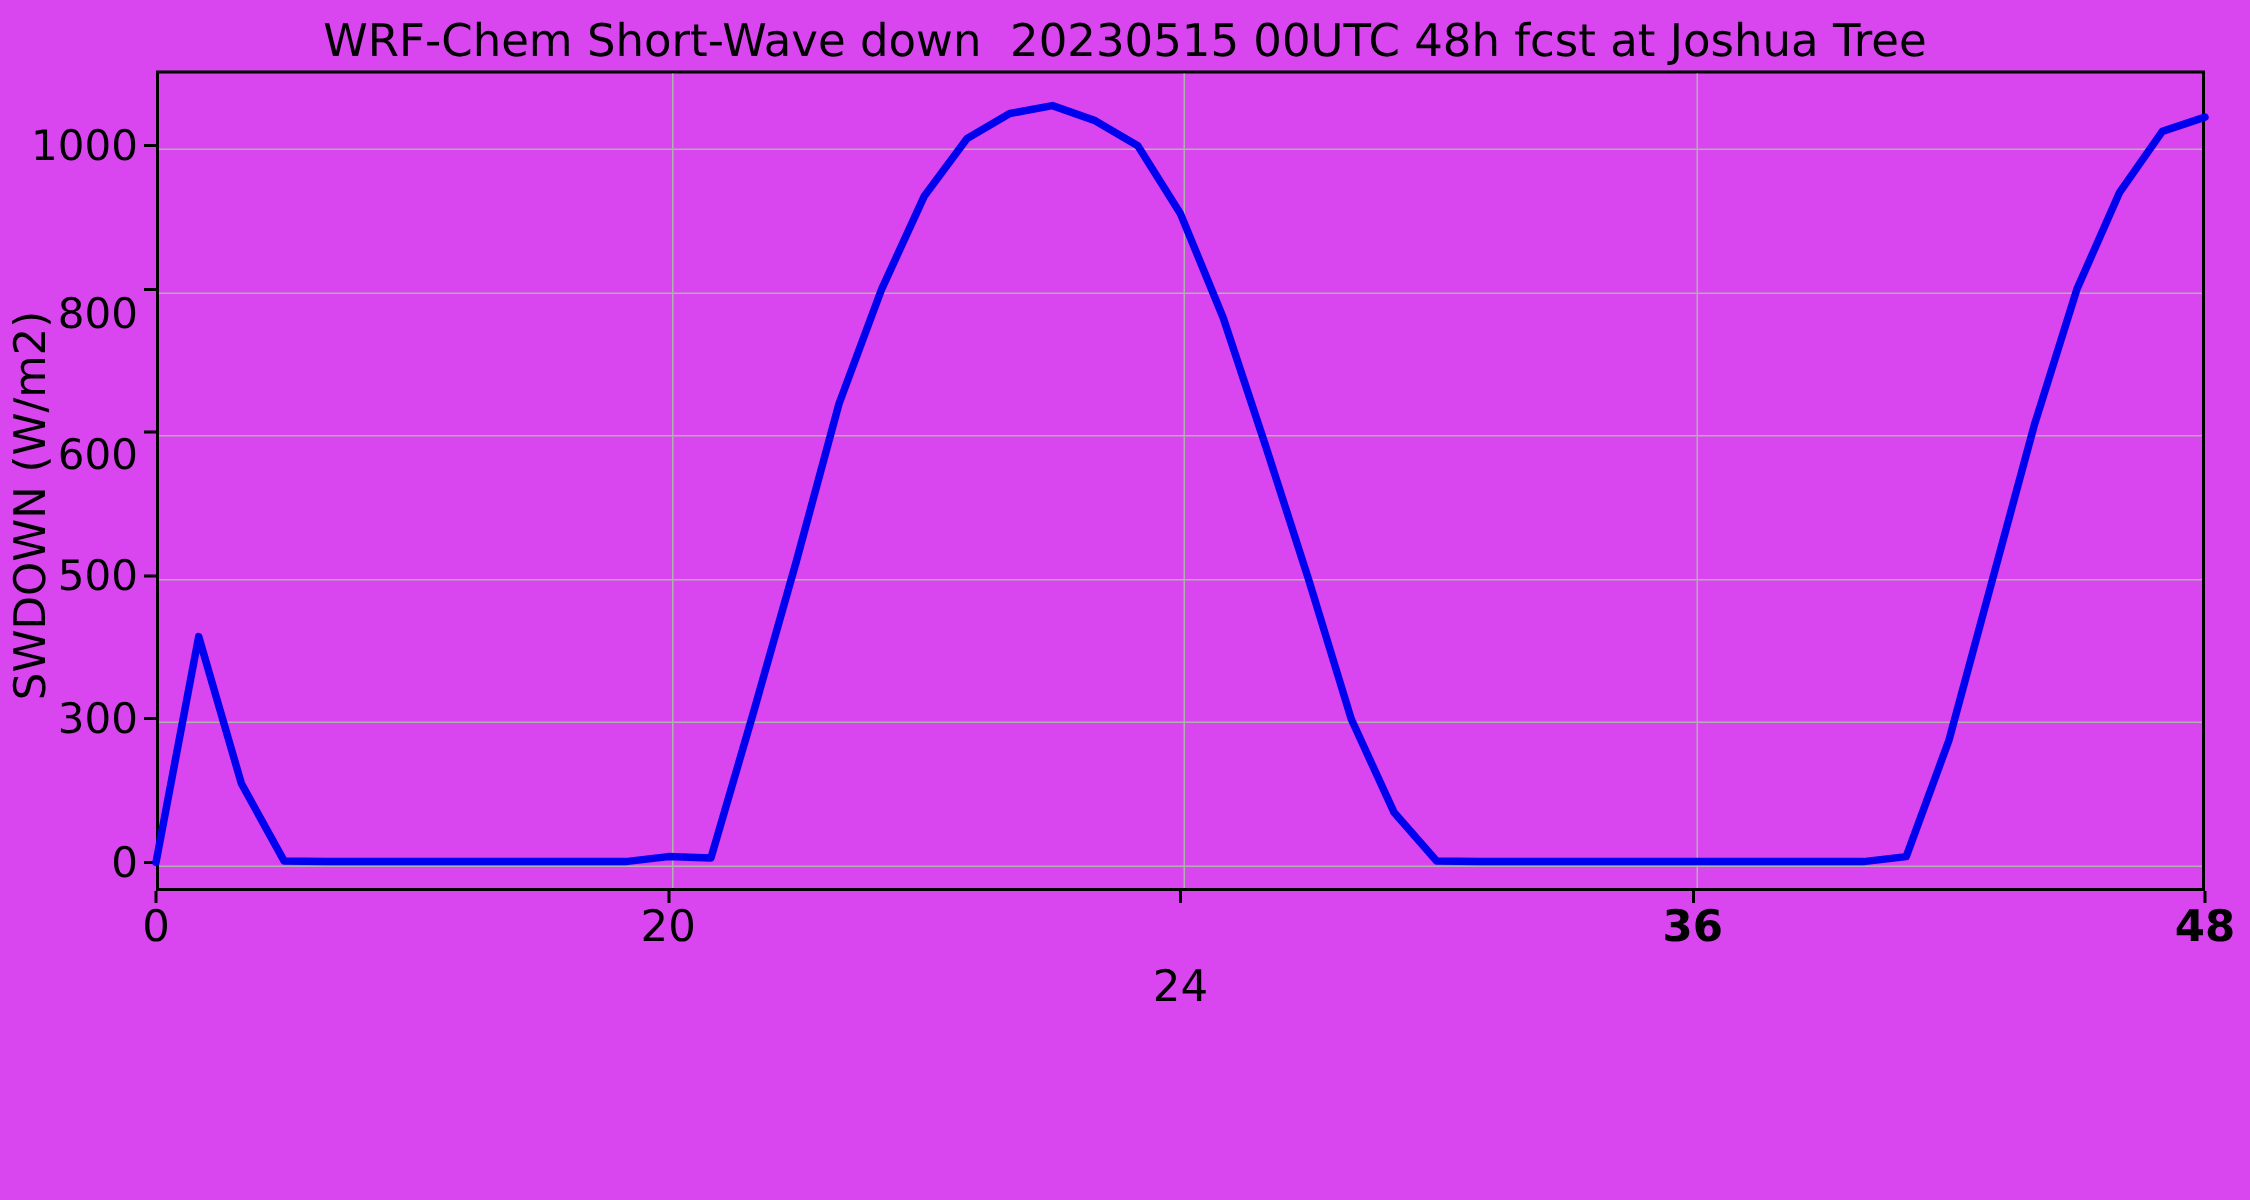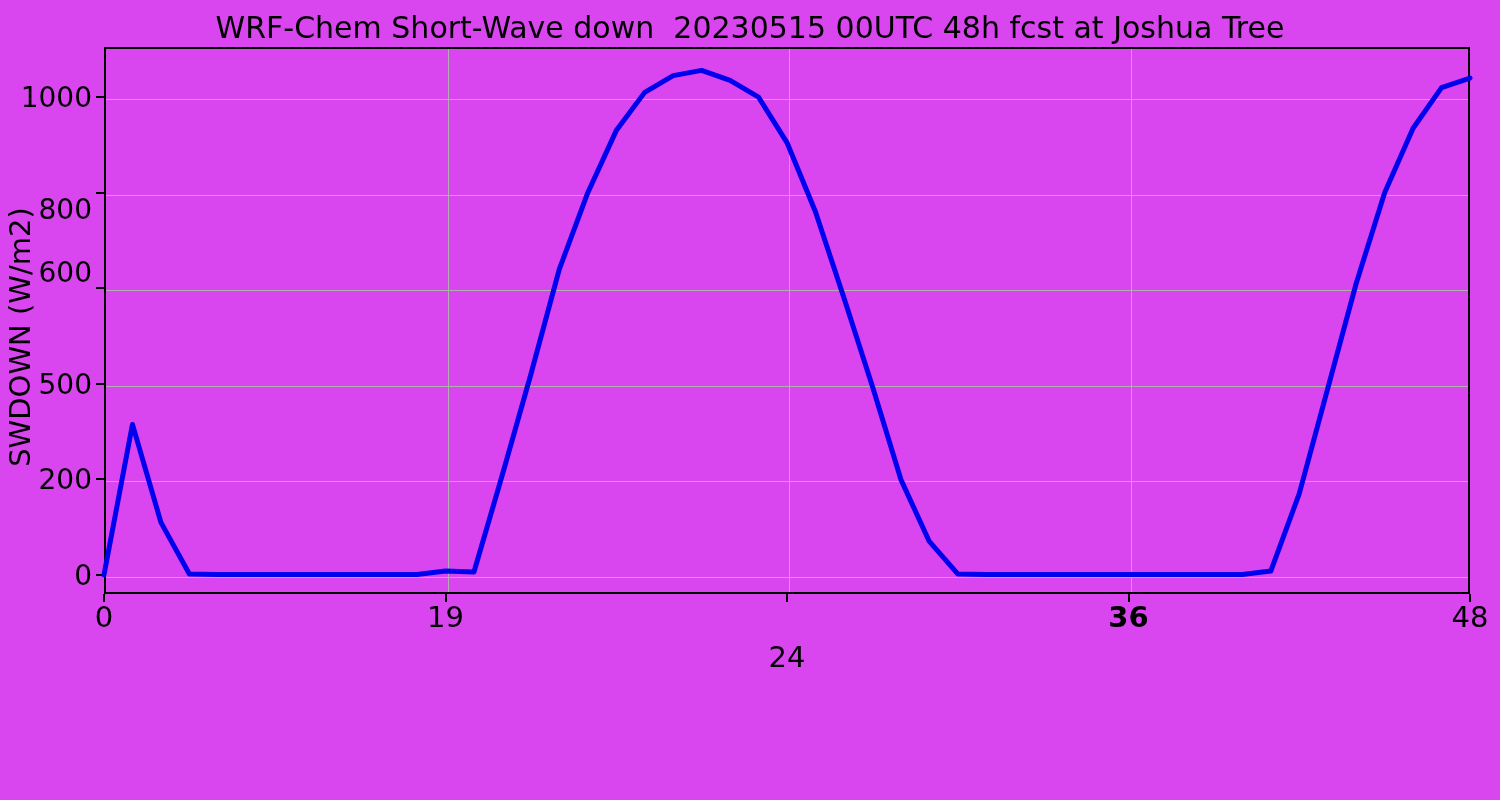--- a/index.html
+++ b/index.html
@@ -53,41 +53,41 @@
 
 <div id="figure">
 
   <div id="chart-title">WRF-Chem Short-Wave down  20230515 00UTC 48h fcst at Joshua Tree</div>
 
   <div id="yaxis-title">SWDOWN  (W/m2)</div>
 
   <div id="ytick-labels">
       <div class="ytick-label" style="top: 574.891px;">0</div>
       <div class="ytick-mark" style="top: 574.891px;"></div>
-      <div class="ytick-label" style="top: 479.345px;">200</div>
+      <div class="ytick-label" style="top: 479.345px;">300</div>
       <div class="ytick-mark" style="top: 479.345px;"></div>
       <div class="ytick-label" style="top: 383.799px;">500</div>
       <div class="ytick-mark" style="top: 383.799px;"></div>
-      <div class="ytick-label" style="top: 272px;">600</div>
+      <div class="ytick-label" style="top: 303px;">600</div>
       <div class="ytick-mark" style="top: 288.253px;"></div>
       <div class="ytick-label" style="top: 192.707px; margin-top: 16px;">800</div>
       <div class="ytick-mark" style="top: 192.707px;"></div>
       <div class="ytick-label" style="top: 97.1616px;">1000</div>
       <div class="ytick-mark" style="top: 97.1616px;"></div>
     </div>
   <div id="xtick-labels">
       <div class="xtick-label" style="left: 104px;">0</div>
       <div class="xtick-mark" style="left: 103px;"></div>
-      <div class="xtick-label" style="left: 445.5px;">19</div>
+      <div class="xtick-label" style="left: 445.5px;">20</div>
       <div class="xtick-mark" style="left: 444.5px;"></div>
       <div class="xtick-label" style="left: 787px; margin-top: 40px;">24</div>
       <div class="xtick-mark" style="left: 786px;"></div>
       <div class="xtick-label" style="left: 1128.5px; font-weight: bold;">36</div>
       <div class="xtick-mark" style="left: 1127.5px;"></div>
-      <div class="xtick-label" style="left: 1470px;">48</div>
+      <div class="xtick-label" style="left: 1470px; font-weight: bold;">48</div>
       <div class="xtick-mark" style="left: 1469px;"></div>
     </div>
 
   <div id="plot-area">
     <div id="grid-layer">
         <div class="gridline-h" style="top: 527.891px;"></div>
         <div class="gridline-h" style="top: 432.345px;"></div>
         <div class="gridline-h" style="top: 336.799px;"></div>
         <div class="gridline-h" style="top: 241.253px;"></div>
         <div class="gridline-h" style="top: 145.707px;"></div>

